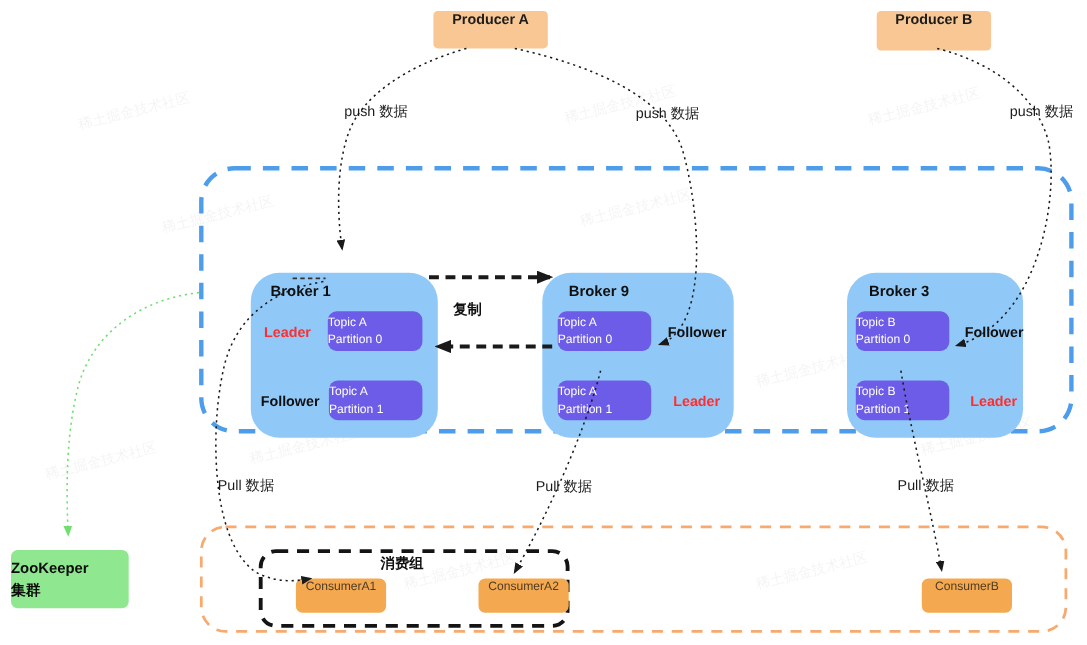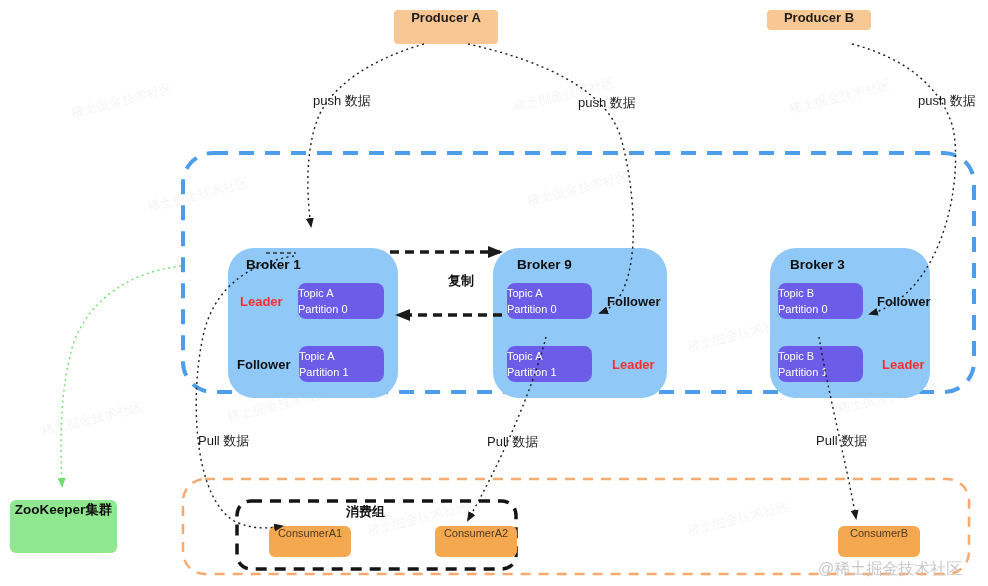--- a/index.html
+++ b/index.html
@@ -13,21 +13,21 @@
   .lbl{z-index:3;}
   .box{display:flex;align-items:flex-start;justify-content:center;text-align:center;box-sizing:border-box;}
   .producer{background:var(--producer_fill);border-radius:4px;font-weight:bold;font-size:13px;color:#1c1c1c;}
   .broker{background:var(--broker_fill);border-radius:26px;margin-top:48px;}
   .broker-title{font-weight:bold;font-size:13.5px;color:#0f0f0f;white-space:nowrap;}
   .partition{background:var(--partition_fill);border-radius:8px;color:#ffffff;font-size:11px;
              line-height:1.5;flex-direction:column;}
   .role{font-weight:bold;font-size:13px;color:#0f0f0f;white-space:nowrap;}
   .role.leader{color:var(--leader_red);}
   .zk{background:var(--zookeeper_fill);border-radius:6px;font-weight:bold;font-size:13.5px;
-      line-height:1.45;color:#0c0c0c;flex-direction:row;}
+      line-height:1.45;color:#0c0c0c;flex-direction:column;}
   .consumer{background:var(--consumer_fill);border-radius:6px;font-size:11px;line-height:1.4;
             color:#4e3b24;flex-direction:row;margin-left:16px;}
   .flow-label{font-size:13px;color:#1b1b1b;white-space:nowrap;}
   .cn-label{font-weight:bold;font-size:13px;color:#111;white-space:nowrap;}
   .watermark{font-size:16px;color:#c8c8c8;white-space:nowrap;}
   .ghost{font-size:13px;color:#000;opacity:0.045;transform:rotate(-14deg);white-space:nowrap;z-index:0;}
 </style>
 </head>
 <body>
 
@@ -47,21 +47,21 @@
 
   <svg class="layer layer-containers" width="988" height="586" viewBox="0 0 988 586">
     <rect x="183" y="153" width="791" height="239" rx="30" fill="none" style="stroke:var(--cluster_border)" stroke-width="4" stroke-dasharray="15 11"></rect>
     <rect x="183" y="479" width="786" height="95" rx="22" fill="none" style="stroke:var(--consumer_container_border)" stroke-width="2.5" stroke-dasharray="10 8"></rect>
     <rect x="237" y="501" width="279" height="68" rx="14" fill="none" style="stroke:var(--group_border)" stroke-width="3.5" stroke-dasharray="11 8"></rect>
   </svg>
 
   <div class="abs box producer node" style="left:394px;top:10px;width:104px;height:34px">
     <span>Producer A</span>
   </div>
-  <div class="abs box producer node" style="left:767px;top:10px;width:104px;height:20px">
+  <div class="abs box producer node" style="left:797px;top:10px;width:104px;height:36px">
     <span>Producer B</span>
   </div>
 
   <div class="abs broker node" style="left:228px;top:200px;width:170px;height:150px">
     <div class="abs broker-title" style="left:18px;top:9px">Broker 1</div>
     <div class="abs role leader" style="left:12px;top:46px">Leader</div>
     <div class="abs box partition" style="left:70px;top:35px;width:86px;height:36px">
       <span>Topic A</span>
       <span>Partition 0</span>
     </div>
@@ -147,20 +147,19 @@
     <path d="M 294,256 C 244,264 214,292 204,332 C 194,374 194,428 202,464 C 208,492 220,514 236,522 C 252,529 266,529 282,526" fill="none" style="stroke:var(--arrow_black)" stroke-width="1.4" stroke-dasharray="2 3.5" marker-end="url(#ah-s)"></path>
 
     <path d="M 546,337 C 532,392 498,468 468,520" fill="none" style="stroke:var(--arrow_black)" stroke-width="1.4" stroke-dasharray="2 3.5" marker-end="url(#ah-s)"></path>
 
     <path d="M 819,337 C 828,392 846,462 856,518" fill="none" style="stroke:var(--arrow_black)" stroke-width="1.4" stroke-dasharray="2 3.5" marker-end="url(#ah-s)"></path>
   </svg>
 
   <div class="abs flow-label lbl" style="left:313px;top:92px">push 数据</div>
   <div class="abs flow-label lbl" style="left:578px;top:94px">push 数据</div>
   <div class="abs flow-label lbl" style="left:918px;top:92px">push 数据</div>
-  <div class="abs cn-label lbl" style="left:448px;top:272px">复制</div>
+  <div class="abs cn-label lbl" style="left:412px;top:272px">复制</div>
   <div class="abs flow-label lbl" style="left:198px;top:432px">Pull 数据</div>
   <div class="abs flow-label lbl" style="left:487px;top:433px">Pull 数据</div>
   <div class="abs flow-label lbl" style="left:816px;top:432px">Pull 数据</div>
   <div class="abs cn-label lbl" style="left:346px;top:503px">消费组</div>
 
-  <div class="abs watermark lbl" style="left:818px;top:559px">@稀土掘金技术社区</div>
 </div>
 
 </body></html>

